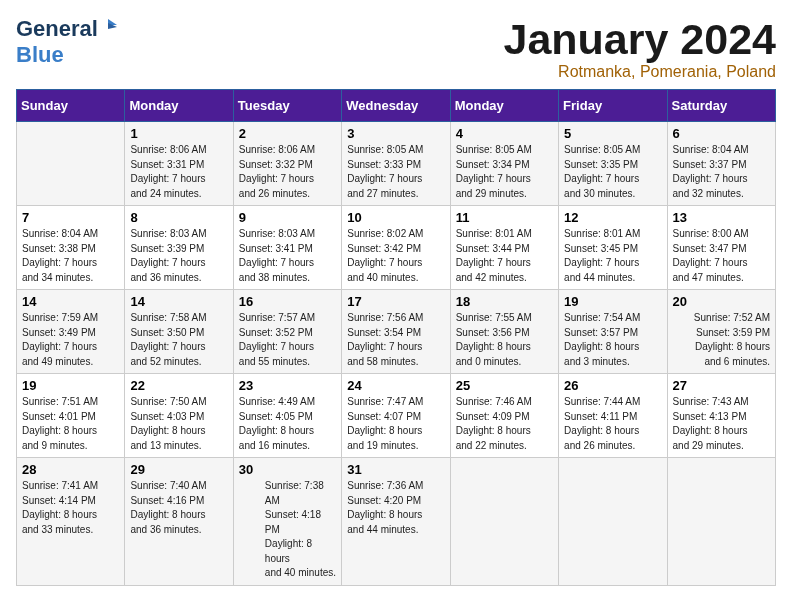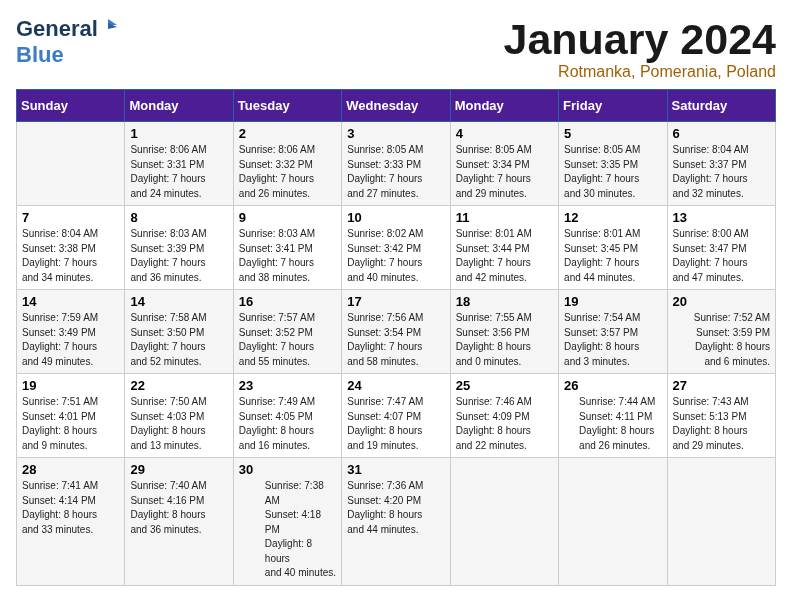--- a/index.html
+++ b/index.html
@@ -267,50 +267,50 @@
         </td>
         <td>
           <span class="day-num">22</span>
           <div class="day-info" style="white-space: pre-line;">Sunrise: 7:50 AM
 Sunset: 4:03 PM
 Daylight: 8 hours
 and 13 minutes.</div>
         </td>
         <td>
           <span class="day-num">23</span>
-          <div class="day-info" style="white-space: pre-line;">Sunrise: 7:49 AM
+          <div class="day-info" style="white-space: pre-line;">Sunrise: 4:49 AM
 Sunset: 4:05 PM
 Daylight: 8 hours
 and 16 minutes.</div>
         </td>
         <td>
           <span class="day-num">24</span>
           <div class="day-info" style="white-space: pre-line;">Sunrise: 7:47 AM
 Sunset: 4:07 PM
 Daylight: 8 hours
 and 19 minutes.</div>
         </td>
         <td>
           <span class="day-num">25</span>
           <div class="day-info" style="white-space: pre-line;">Sunrise: 7:46 AM
 Sunset: 4:09 PM
 Daylight: 8 hours
 and 22 minutes.</div>
         </td>
         <td>
           <span class="day-num">26</span>
-          <div class="day-info" style="white-space: pre-line; margin-left: 15px;">Sunrise: 7:44 AM
+          <div class="day-info" style="white-space: pre-line;">Sunrise: 7:44 AM
 Sunset: 4:11 PM
 Daylight: 8 hours
 and 26 minutes.</div>
         </td>
         <td>
           <span class="day-num">27</span>
           <div class="day-info" style="white-space: pre-line;">Sunrise: 7:43 AM
-Sunset: 5:13 PM
+Sunset: 4:13 PM
 Daylight: 8 hours
 and 29 minutes.</div>
         </td>
       </tr>
       <tr>
         <td>
           <span class="day-num">28</span>
           <div class="day-info" style="white-space: pre-line;">Sunrise: 7:41 AM
 Sunset: 4:14 PM
 Daylight: 8 hours

